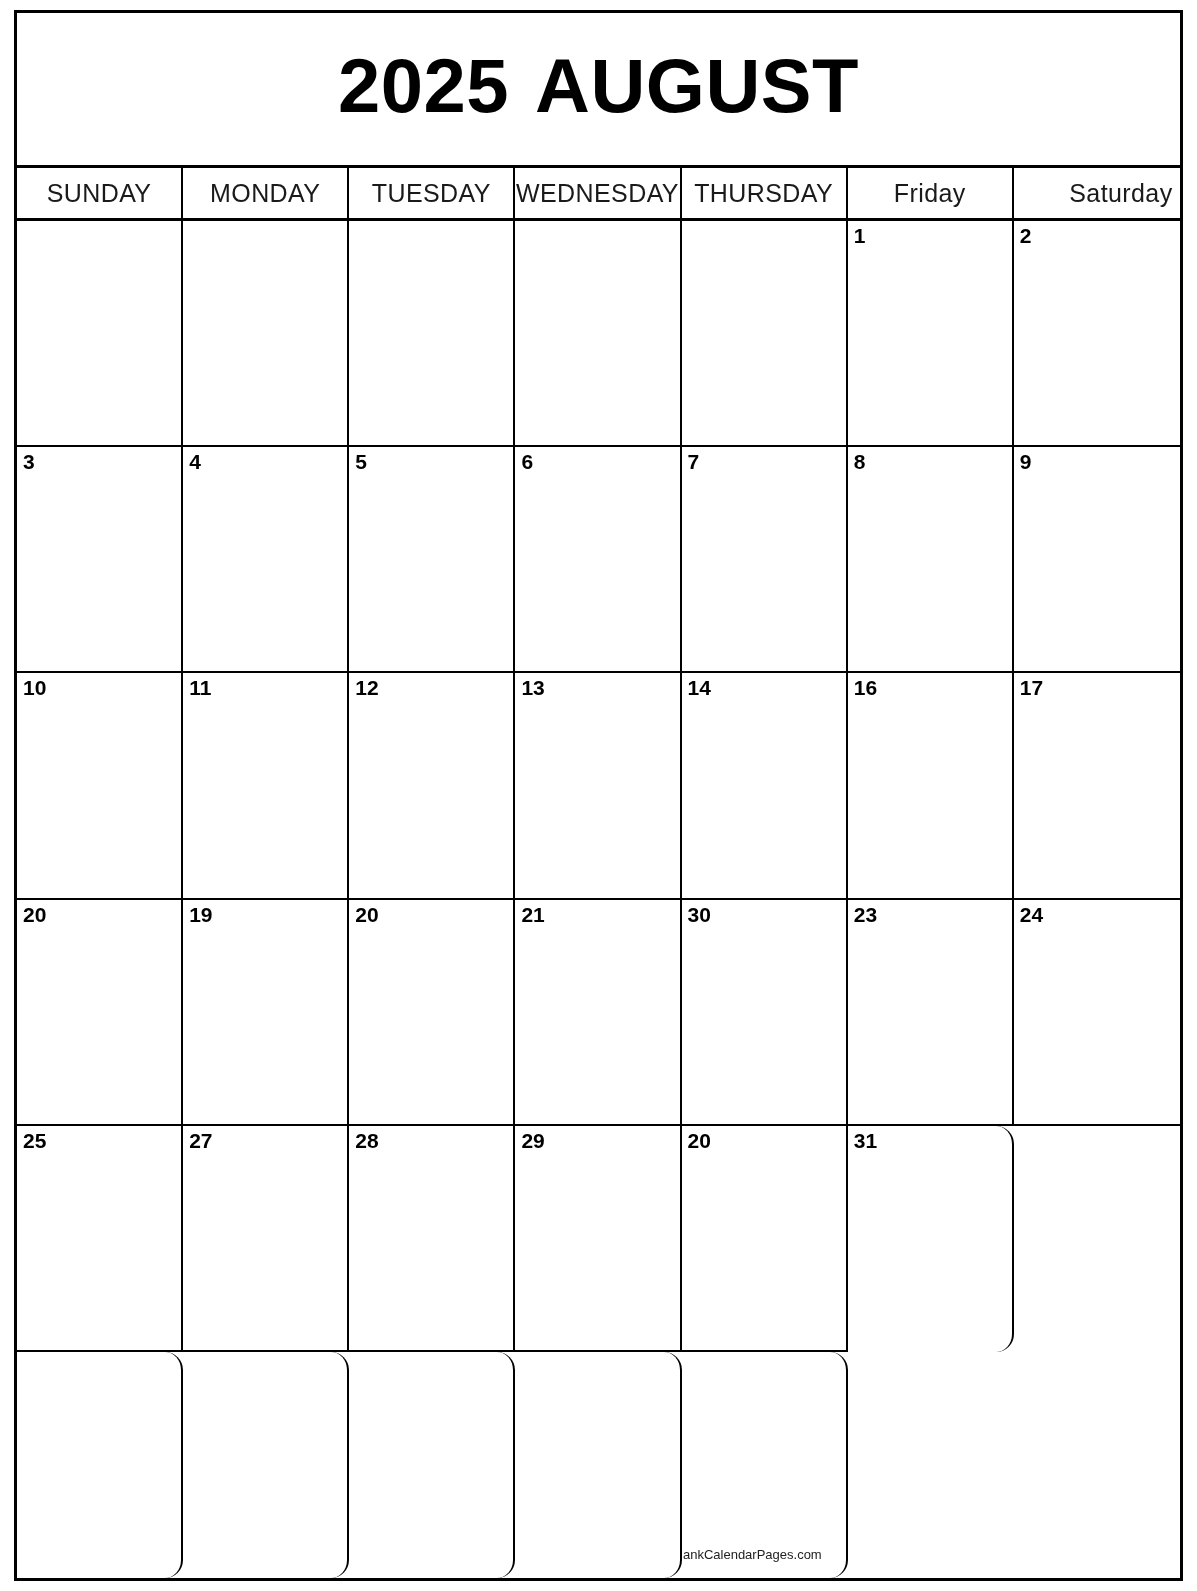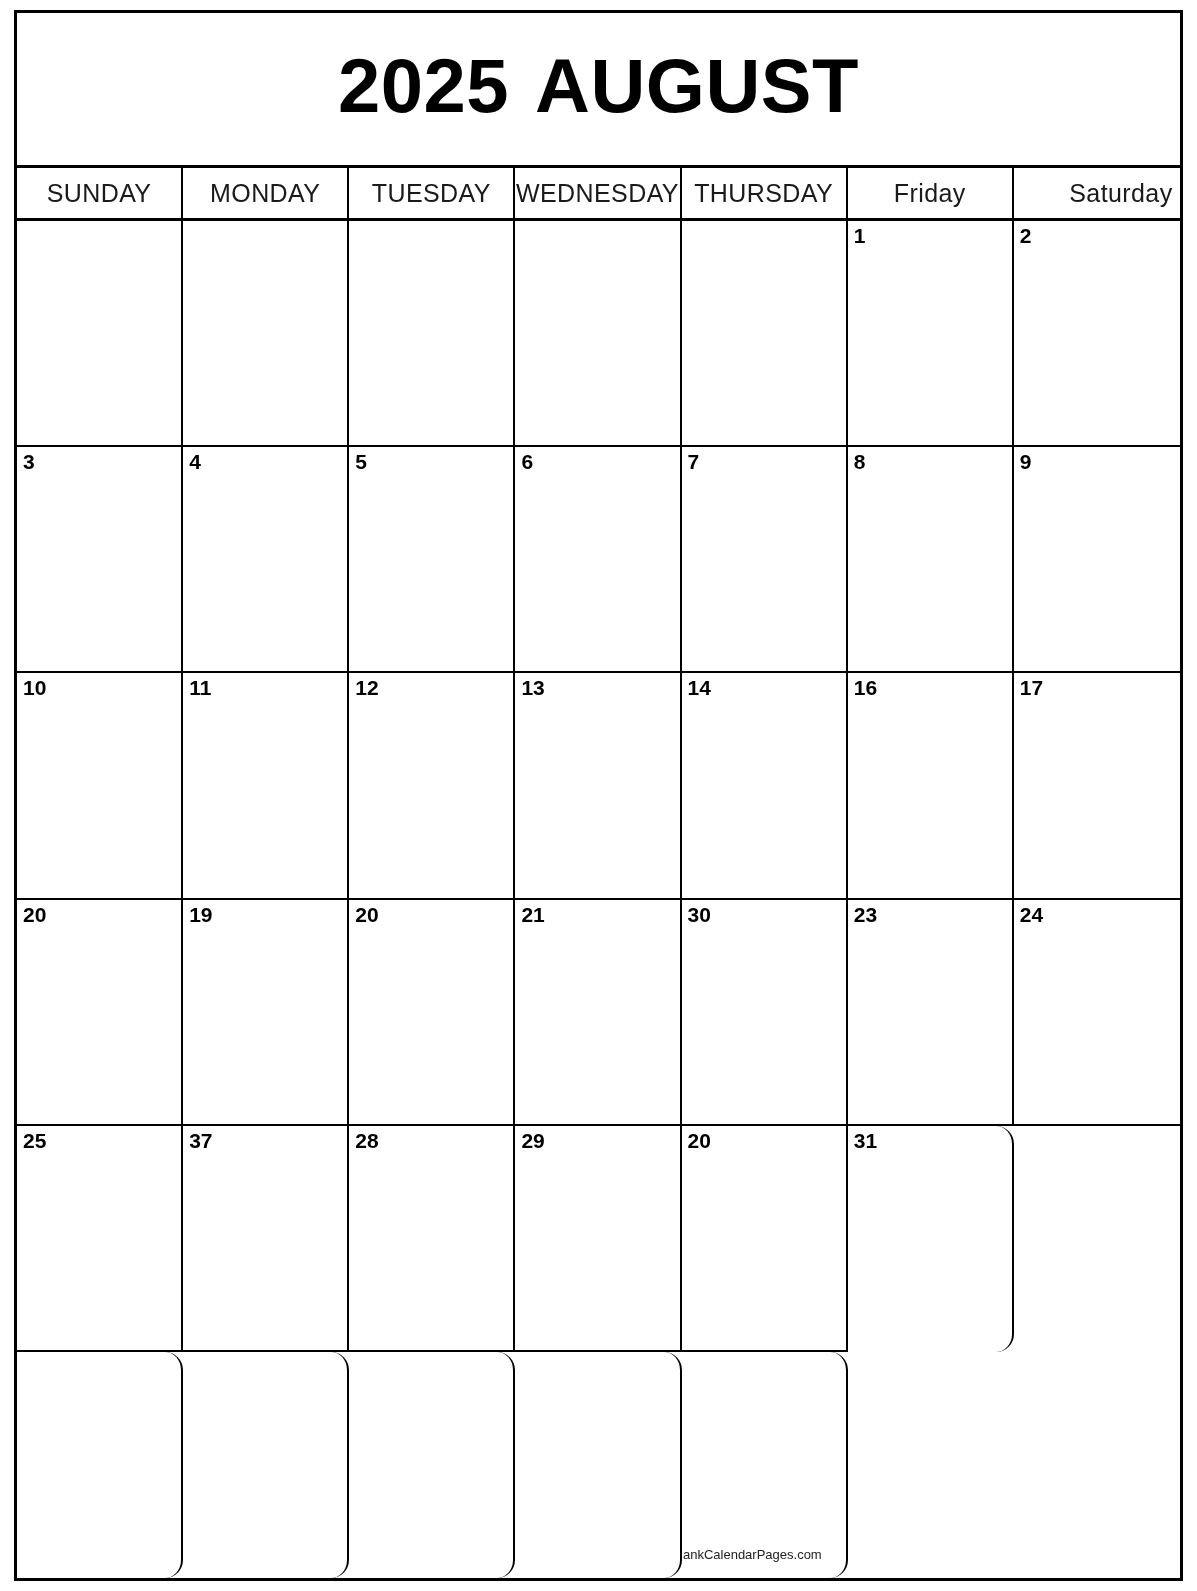--- a/index.html
+++ b/index.html
@@ -155,21 +155,21 @@
       <div class="cell"><span class="daynum">17</span></div>
       <div class="cell"><span class="daynum">20</span></div>
       <div class="cell"><span class="daynum">19</span></div>
       <div class="cell"><span class="daynum">20</span></div>
       <div class="cell"><span class="daynum">21</span></div>
       <div class="cell"><span class="daynum">30</span></div>
       <div class="cell"><span class="daynum">23</span></div>
 
       <div class="cell"><span class="daynum">24</span></div>
       <div class="cell"><span class="daynum">25</span></div>
-      <div class="cell"><span class="daynum">37</span></div>
+      <div class="cell"><span class="daynum">27</span></div>
       <div class="cell"><span class="daynum">28</span></div>
       <div class="cell"><span class="daynum">29</span></div>
       <div class="cell"><span class="daynum">20</span></div>
 
       <div class="cell row-last"><span class="daynum">31</span></div>
       <div class="cell row-last"><span class="daynum"></span></div>
       <div class="cell row-last"><span class="daynum"></span></div>
       <div class="cell row-last"><span class="daynum"></span></div>
       <div class="cell row-last"><span class="daynum"></span></div>
       <div class="cell row-last"><span class="daynum"></span></div>

